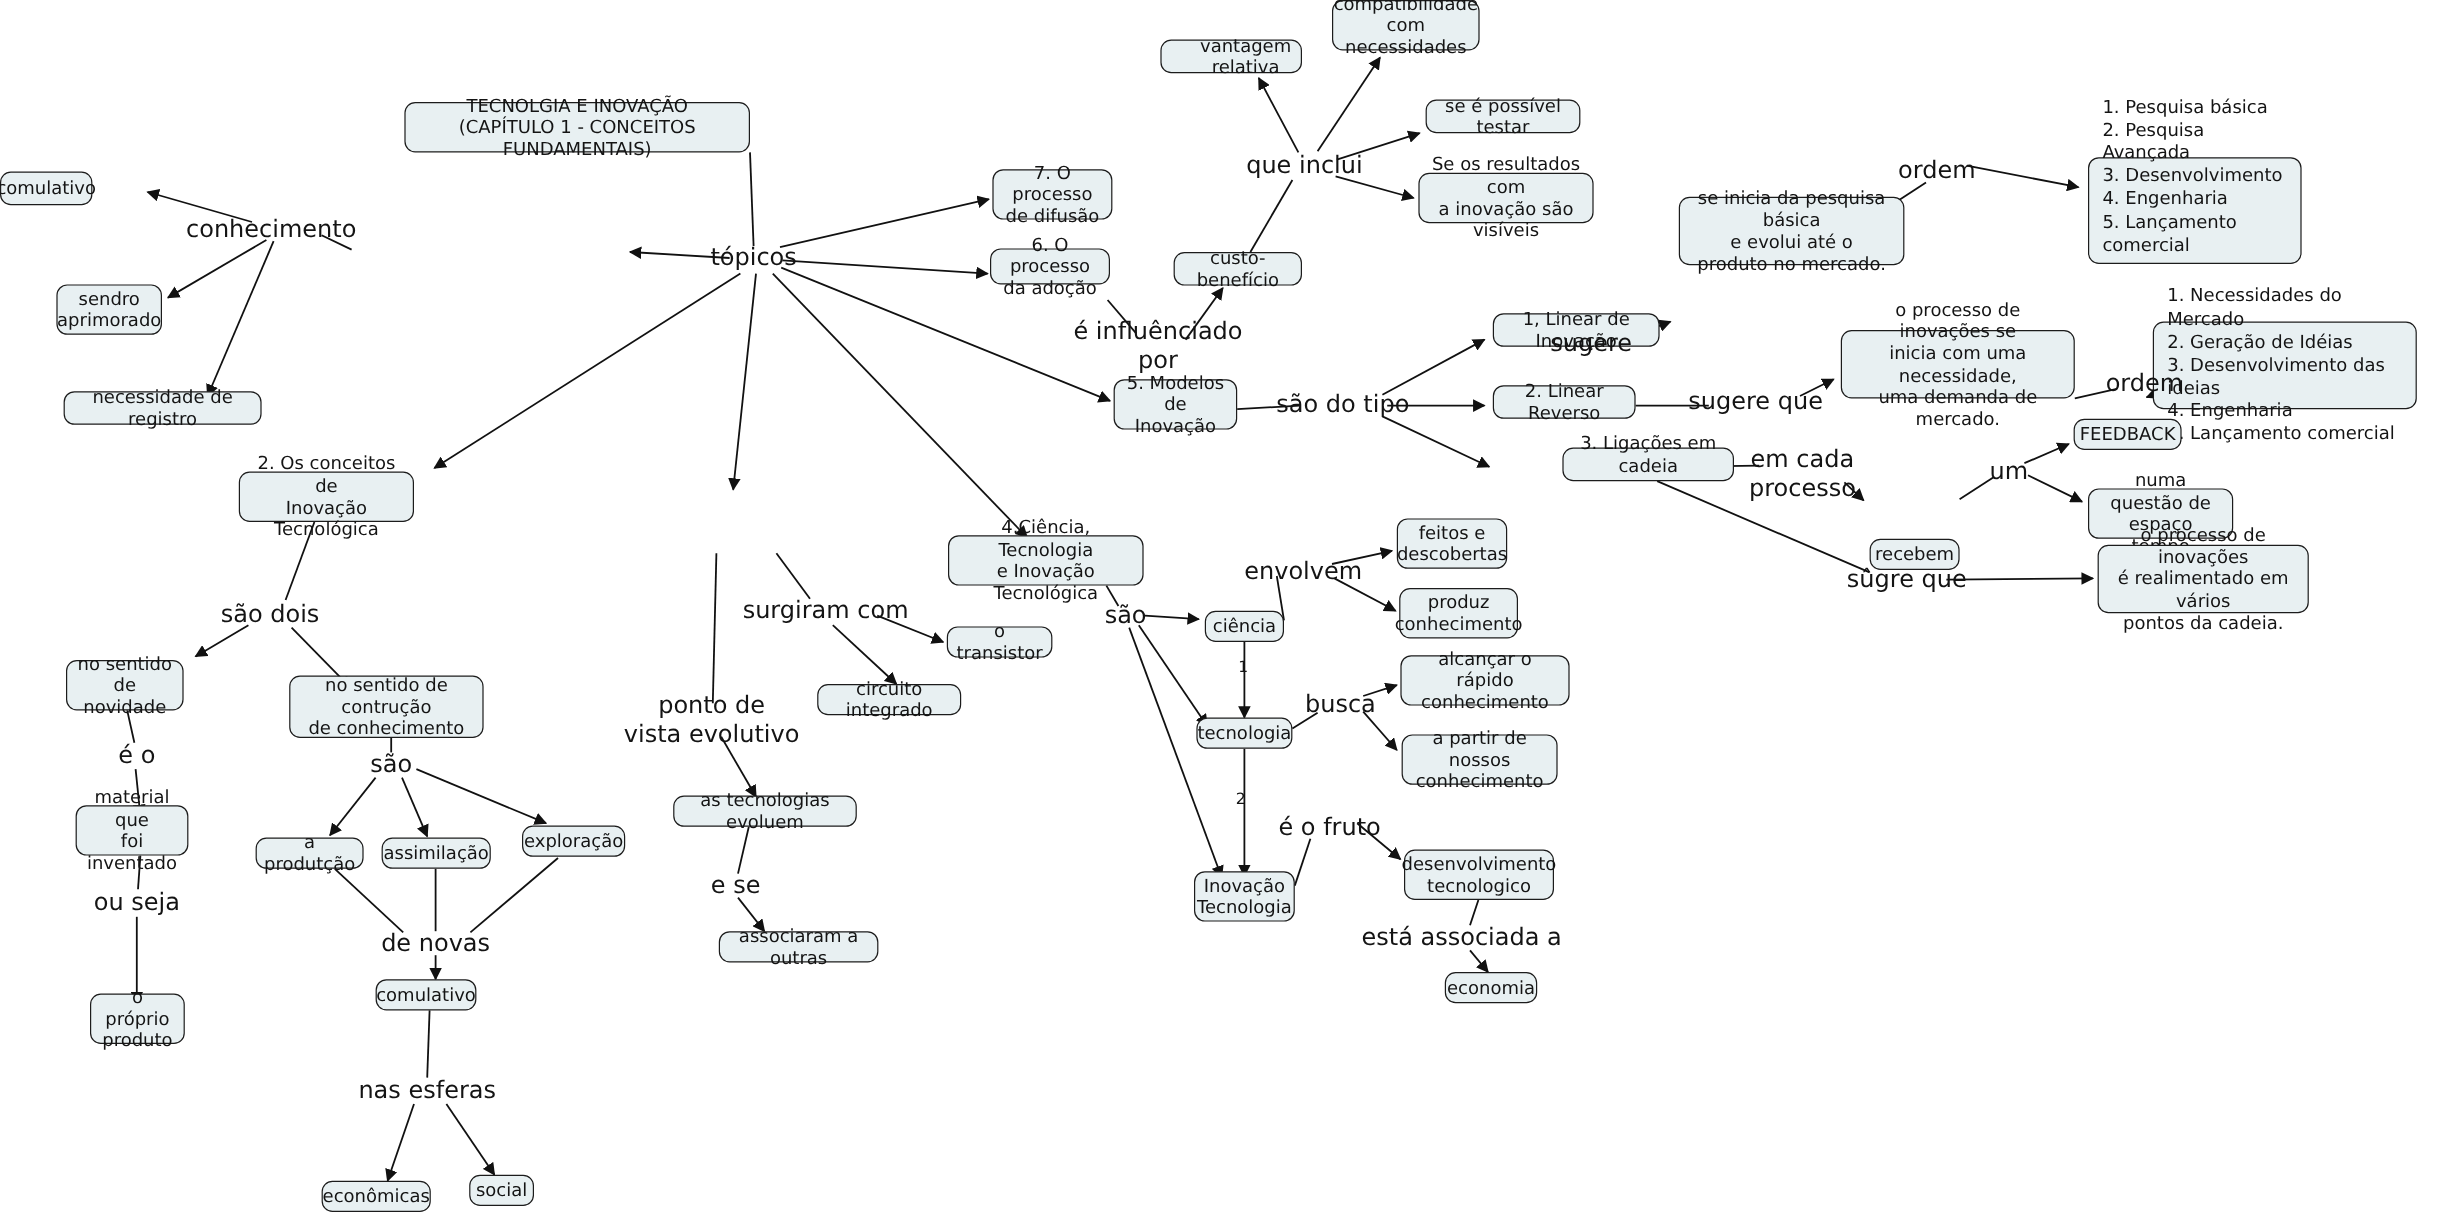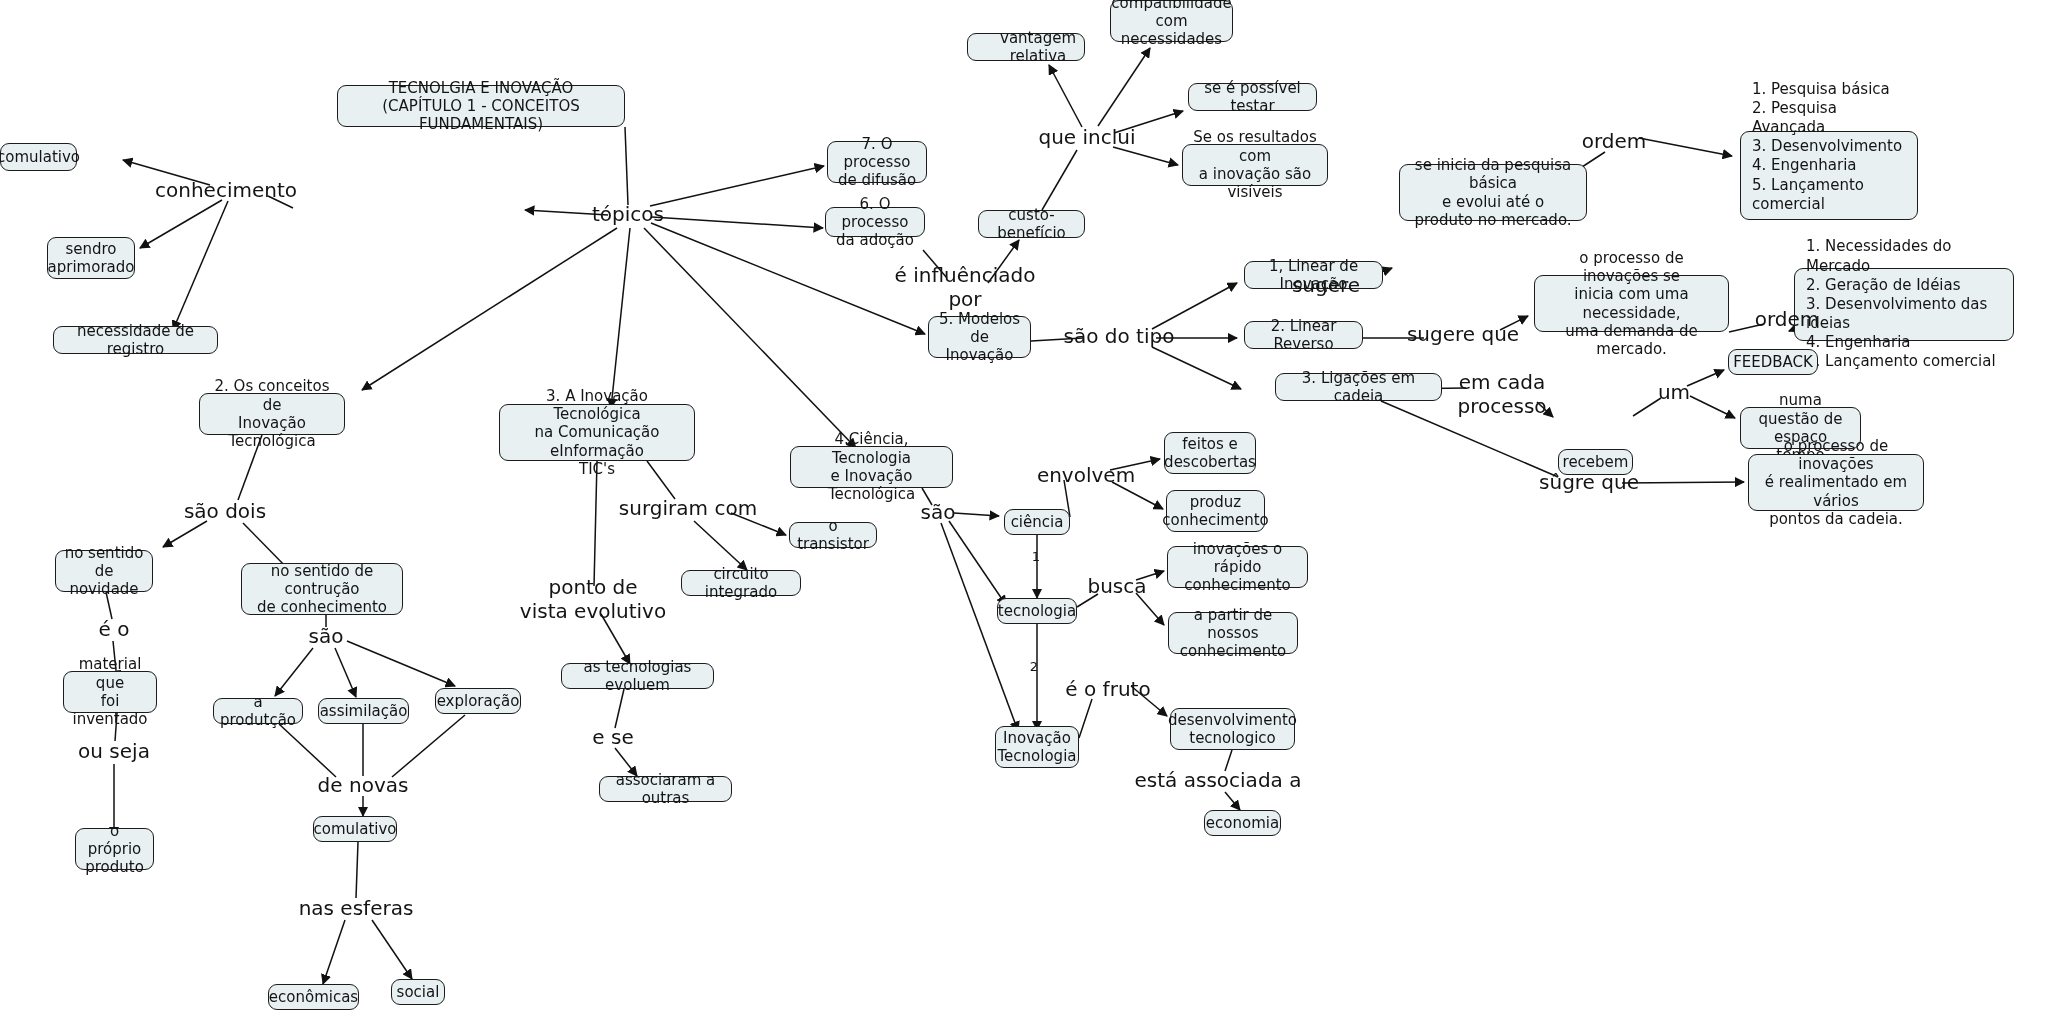--- a/index.html
+++ b/index.html
@@ -237,23 +237,20 @@
   <div class="node" style="left:0px;top:143px;width:77px;height:28px;"><span>comulativo</span></div>
   <div class="node" style="left:47px;top:237px;width:88px;height:42px;"><span>sendro
 aprimorado</span></div>
   <div class="node" style="left:53px;top:326px;width:165px;height:28px;"><span>necessidade de registro</span></div>
   <div class="node" style="left:827px;top:141px;width:100px;height:42px;"><span>7. O processo
 de difusão</span></div>
   <div class="node" style="left:825px;top:207px;width:100px;height:30px;"><span>6. O processo
 da adoção</span></div>
   <div class="node" style="left:199px;top:393px;width:146px;height:42px;"><span>2. Os conceitos de
 Inovação Tecnológica</span></div>
-  <div class="node" style="left:499px;top:404px;width:196px;height:57px;"><span>3. A Inovação Tecnológica
-na Comunicação eInformação
-TIC's</span></div>
   <div class="node" style="left:790px;top:446px;width:163px;height:42px;"><span>4.Ciência, Tecnologia
 e Inovação Tecnológica</span></div>
   <div class="node" style="left:928px;top:316px;width:103px;height:42px;"><span>5. Modelos de
 Inovação</span></div>
   <div class="node" style="left:967px;top:33px;width:118px;height:28px;padding-left:32px;"><span>vantagem relativa</span></div>
   <div class="node" style="left:1110px;top:0px;width:123px;height:42px;"><span>compatibilidade
 com necessidades</span></div>
   <div class="node" style="left:1188px;top:83px;width:129px;height:28px;"><span>se é possível testar</span></div>
   <div class="node" style="left:1182px;top:144px;width:146px;height:42px;"><span>Se os resultados com
 a inovação são visíveis</span></div>
@@ -261,42 +258,42 @@
   <div class="node" style="left:1399px;top:164px;width:188px;height:57px;"><span>se inicia da pesquisa básica
 e evolui até o
 produto no mercado.</span></div>
   <div class="node listbox" style="left:1740px;top:131px;width:178px;height:89px;align-items:flex-end;"><span>1. Pesquisa básica
 2. Pesquisa Avançada
 3. Desenvolvimento
 4. Engenharia
 5. Lançamento comercial</span></div>
   <div class="node" style="left:1244px;top:261px;width:139px;height:28px;"><span>1, Linear de Inovação</span></div>
   <div class="node" style="left:1244px;top:321px;width:119px;height:28px;"><span>2. Linear Reverso</span></div>
-  <div class="node" style="left:1275px;top:373px;width:167px;height:28px;"><span>3. Ligações em cadeia</span></div>
+  <div class="node" style="left:1302px;top:373px;width:143px;height:28px;align-items:flex-end;"><span>3. Ligações em cadeia</span></div>
   <div class="node" style="left:1534px;top:275px;width:195px;height:57px;"><span>o processo de inovações se
 inicia com uma necessidade,
 uma demanda de mercado.</span></div>
   <div class="node listbox" style="left:1794px;top:268px;width:220px;height:73px;"><span>1. Necessidades do Mercado
 2. Geração de Idéias
 3. Desenvolvimento das ideias
 4. Engenharia
 5. Lançamento comercial</span></div>
   <div class="node" style="left:1728px;top:349px;width:90px;height:26px;"><span>FEEDBACK</span></div>
   <div class="node" style="left:1558px;top:415px;width:75px;height:26px;margin-top:34px;"><span>recebem</span></div>
   <div class="node" style="left:1740px;top:407px;width:121px;height:42px;"><span>numa questão de
 espaço tempo</span></div>
   <div class="node" style="left:1748px;top:454px;width:176px;height:57px;"><span>o processo de inovações
 é realimentado em vários
 pontos da cadeia.</span></div>
   <div class="node" style="left:1164px;top:432px;width:92px;height:42px;"><span>feitos e
 descobertas</span></div>
   <div class="node" style="left:1166px;top:490px;width:99px;height:42px;"><span>produz
 conhecimento</span></div>
   <div class="node" style="left:1004px;top:509px;width:66px;height:26px;"><span>ciência</span></div>
-  <div class="node" style="left:1167px;top:546px;width:141px;height:42px;"><span>inovações o
+  <div class="node" style="left:1167px;top:546px;width:141px;height:42px;"><span>alcançar o
 rápido conhecimento</span></div>
   <div class="node" style="left:1168px;top:612px;width:130px;height:42px;"><span>a partir de nossos
 conhecimento</span></div>
   <div class="node" style="left:997px;top:598px;width:80px;height:26px;"><span>tecnologia</span></div>
   <div class="node" style="left:995px;top:726px;width:84px;height:42px;"><span>Inovação
 Tecnologia</span></div>
   <div class="node" style="left:1170px;top:708px;width:125px;height:42px;"><span>desenvolvimento
 tecnologico</span></div>
   <div class="node" style="left:1204px;top:810px;width:77px;height:26px;"><span>economia</span></div>
   <div class="node" style="left:789px;top:522px;width:88px;height:26px;"><span>o transistor</span></div>

